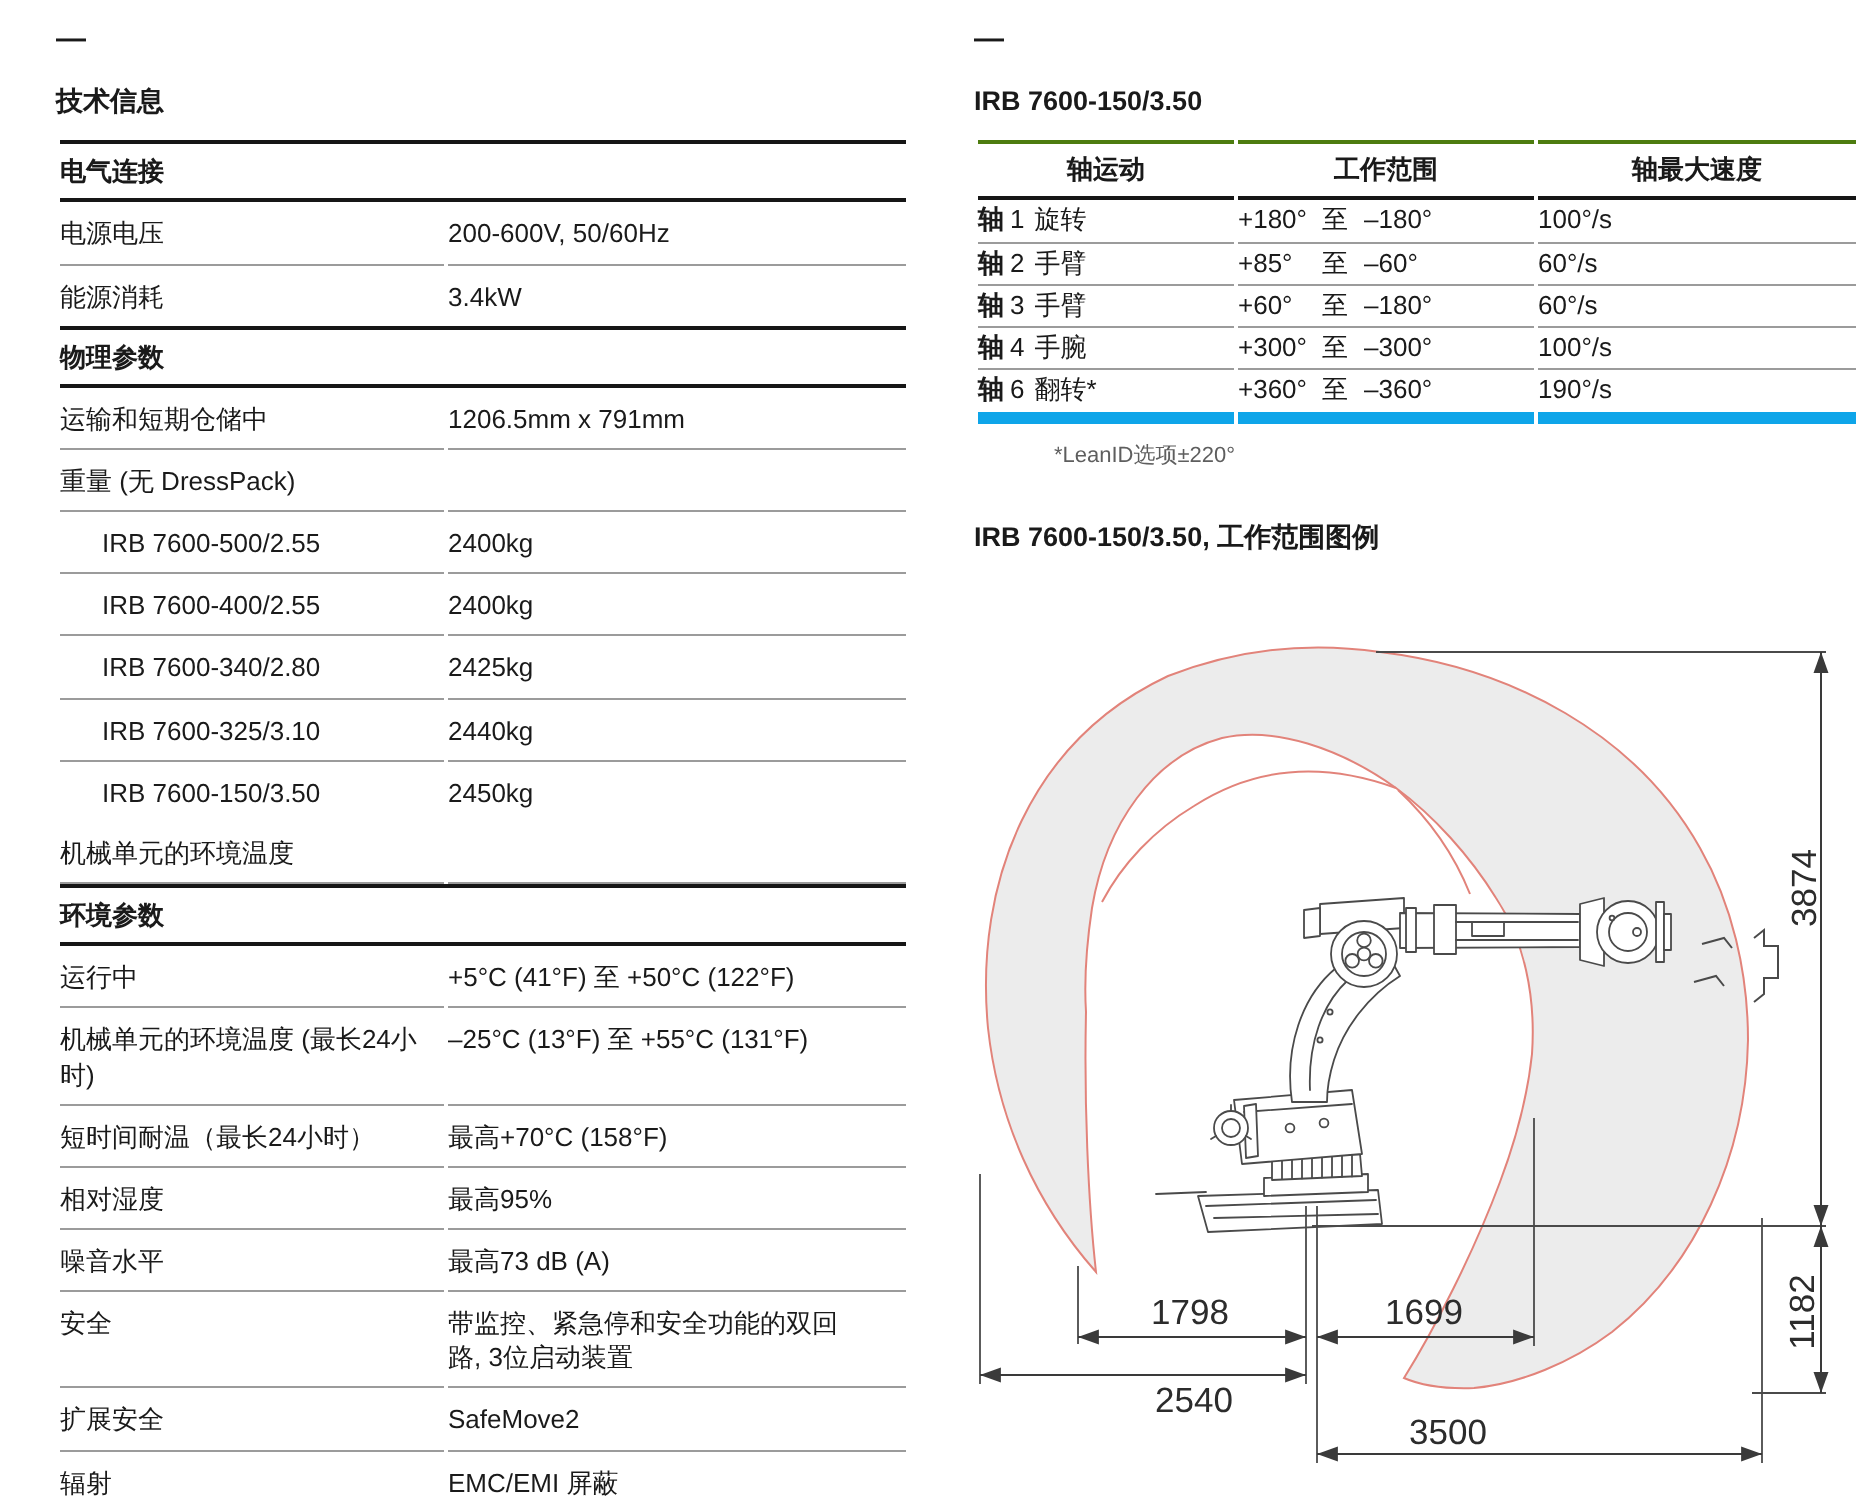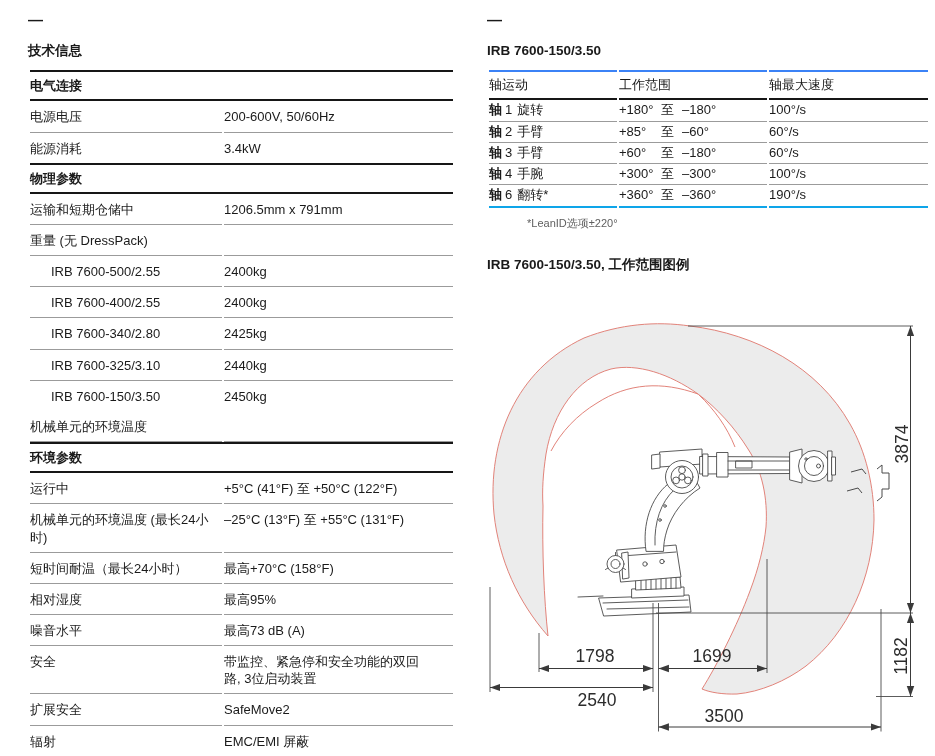--- a/index.html
+++ b/index.html
@@ -13,22 +13,22 @@
   .h2{font-weight:700;font-size:13.5px;line-height:1.2;margin:26px 0 0;}
   table{border-collapse:separate;border-spacing:2px 0;width:100%;table-layout:fixed;}
   .spec td{border-bottom:1px solid #9b9b9b;padding:7px 0 6px;font-size:13px;line-height:1.32;vertical-align:top;}
   .spec td.sec{border-top:2px solid #161616;border-bottom:2px solid #161616;font-weight:700;padding:5px 0;margin-top:30px;}
   .spec tr.nob td{border-bottom:0;}
   .spec tr.end td{border-bottom:2px solid #161616;}
   .spec td.ind{padding-left:21px;}
   .val{white-space:pre-line;}
   .axis td,.axis th{border-bottom:1px solid #9b9b9b;padding:2px 0;font-size:13px;line-height:1.25;
         vertical-align:top;text-align:left;font-weight:400;}
-  .axis th{border-top:2px solid #3b82f6;border-bottom:2px solid #161616;font-weight:400;padding:5px 0;}
-  .axis tr.end td{border-bottom:2px solid #0ea5e9;}
+  .axis th{border-top:2px solid #4d7c0f;border-bottom:2px solid #161616;font-weight:700;padding:5px 0;text-align:center;}
+  .axis tr.end td{border-bottom:6px solid #0ea5e9;}
   .axb{font-weight:700;}
   .axn{padding:0 5px 0 3px;}
   .rf{display:inline-block;width:42px;}
   .zhi{display:inline-block;width:21px;}
   .footnote{font-size:11px;color:#5e5e5e;margin-top:8px;margin-left:40px;}
   .diagram{position:absolute;left:480px;top:308px;}
   text.dim{font-size:17.5px;fill:#2c2c2c;font-family:"Liberation Sans","DejaVu Sans",sans-serif;}
   .dimline{stroke:#3a3a3a;stroke-width:1;fill:none;}
   .extline{stroke:#4a4a4a;stroke-width:0.9;fill:none;}
   .robot{stroke:#4a4a4a;stroke-width:0.9;fill:none;stroke-linejoin:round;stroke-linecap:round;}

